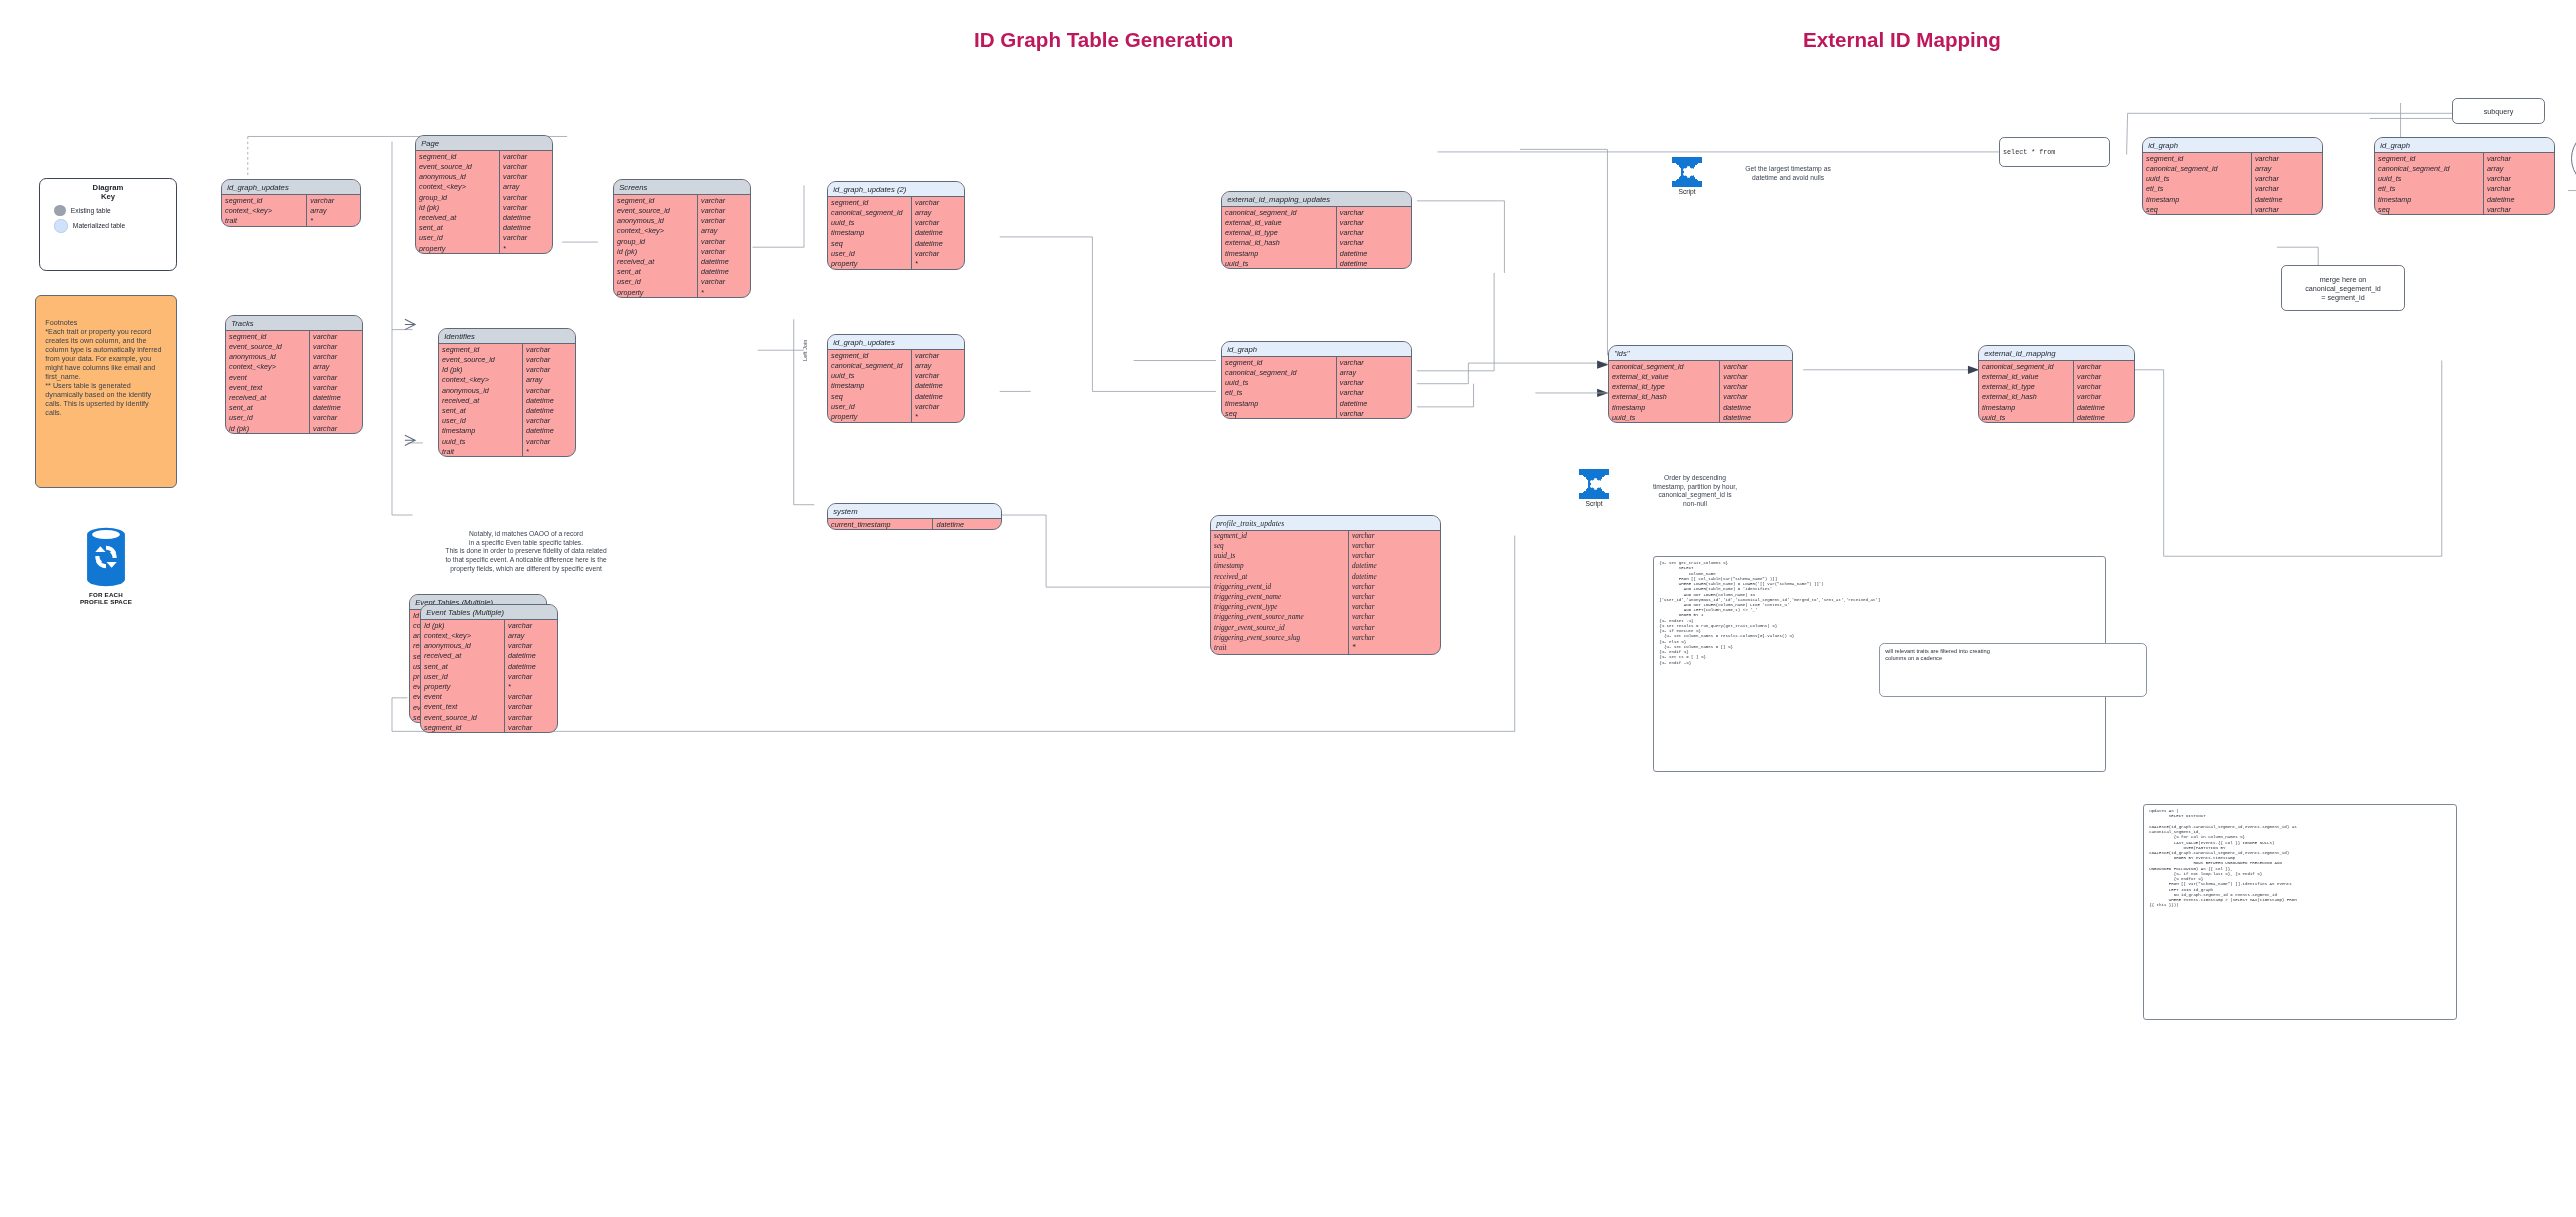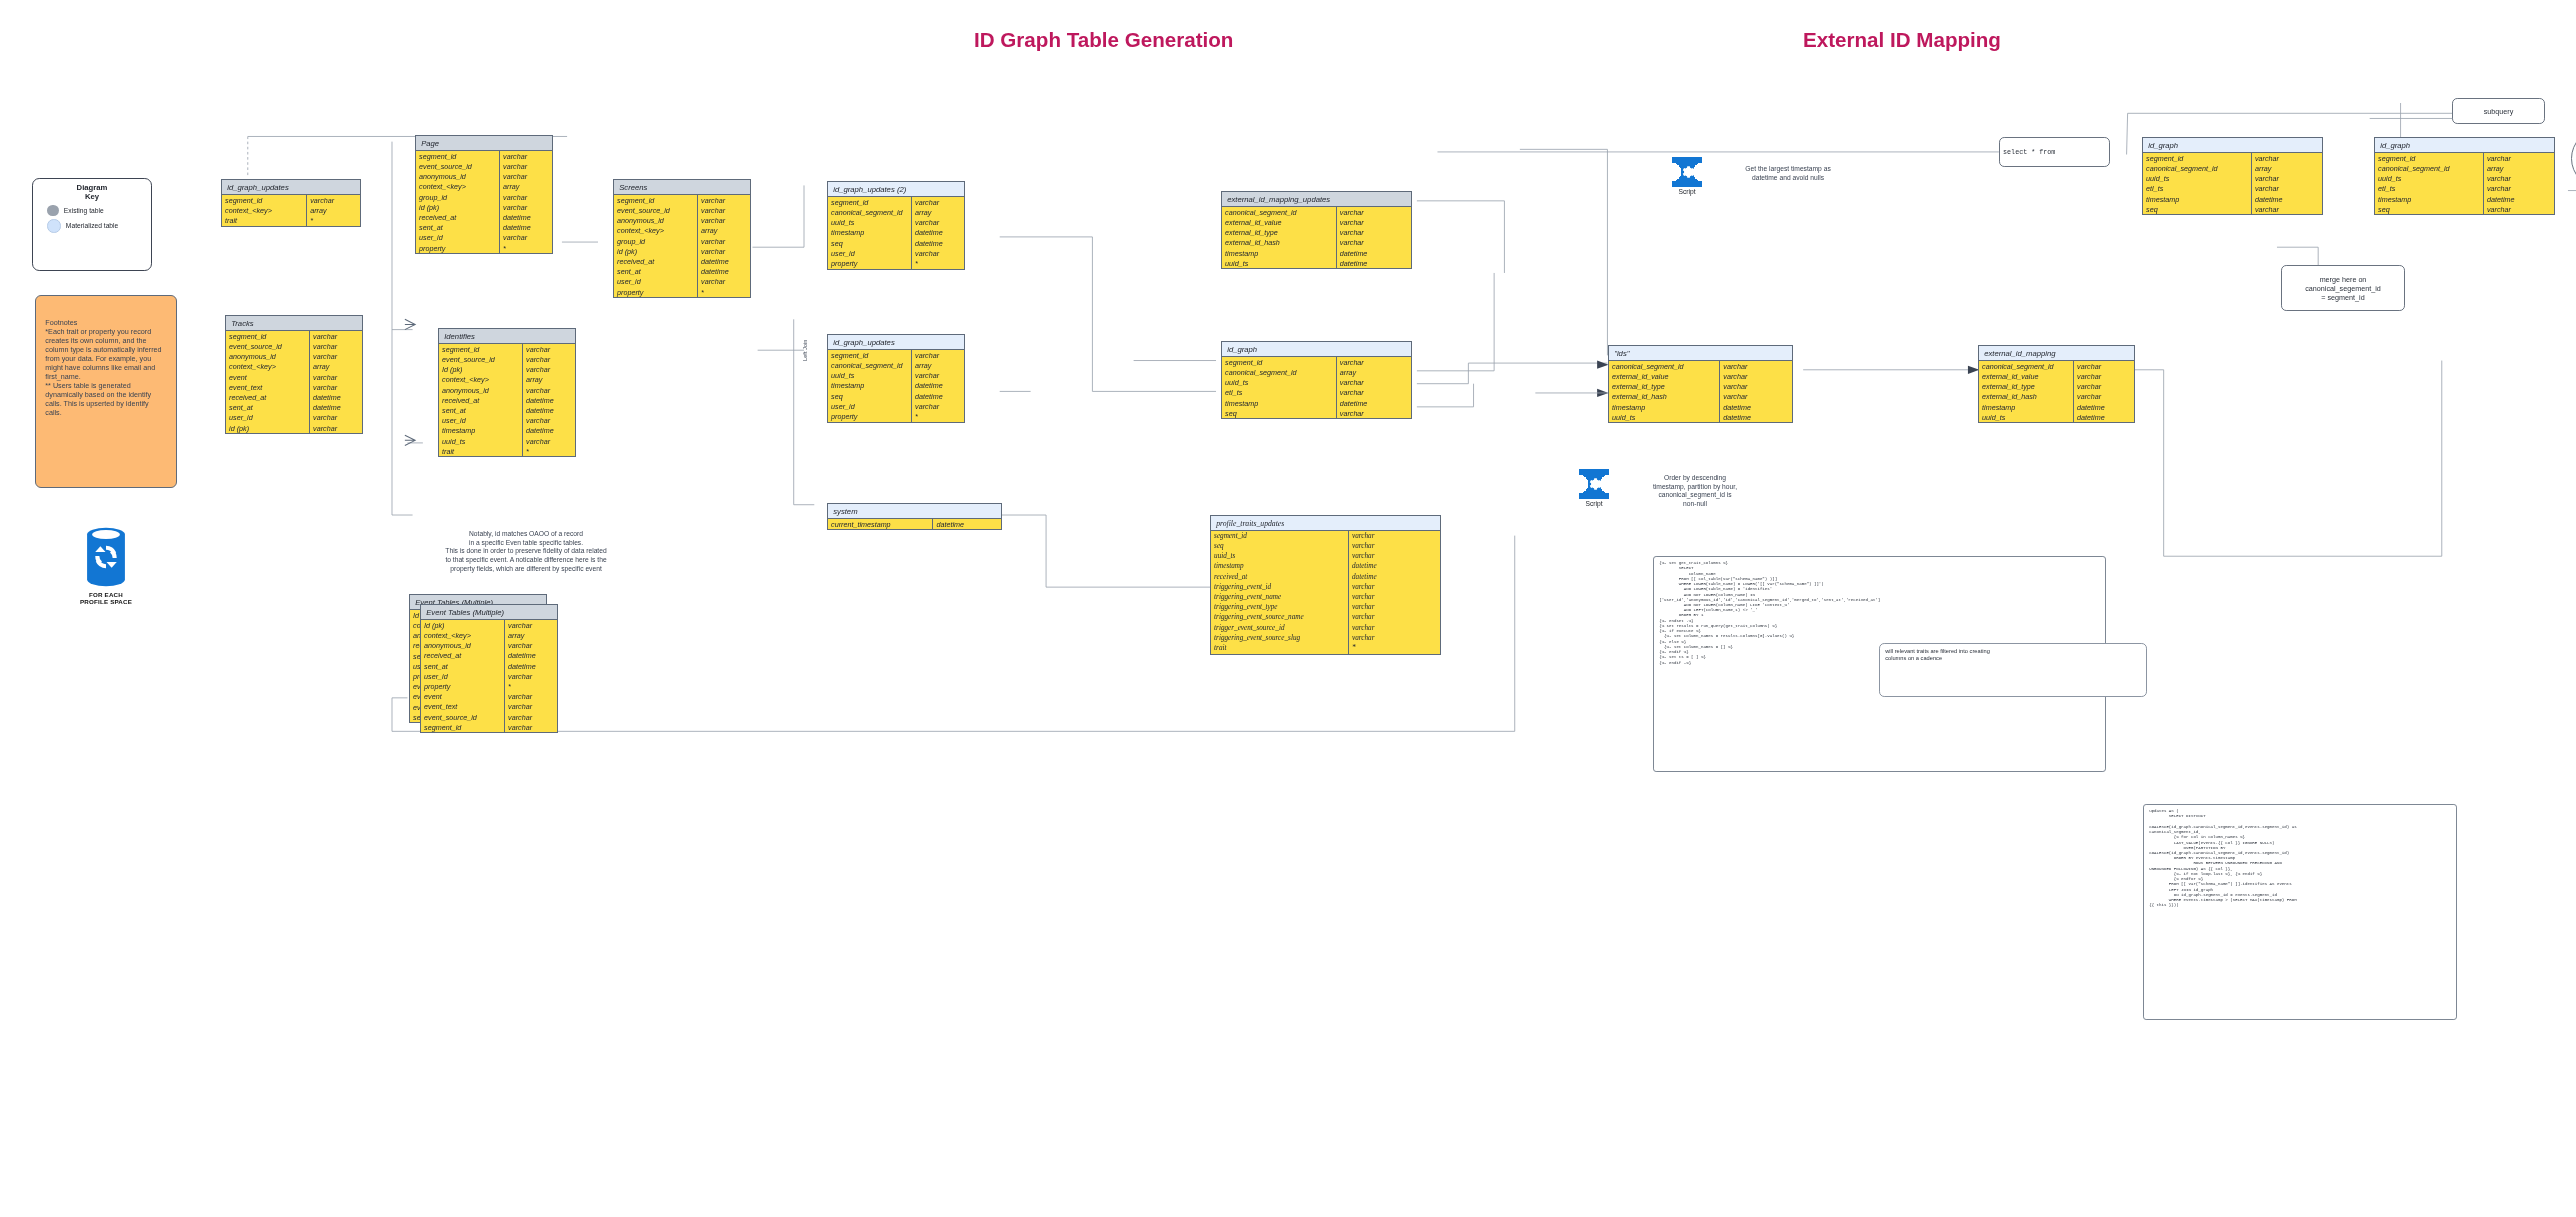--- a/index.html
+++ b/index.html
@@ -2,21 +2,21 @@
 <html style="font-size:8.2px"><head>
 <meta charset="utf-8">
 <style>
   html,body{margin:0;padding:0;background:#ffffff;}
   body{font-family:"Liberation Sans",sans-serif;color:#23272f;}
   #canvas{position:relative;width:3356px;height:1217px;background:#fff;overflow:hidden;}
 
   .sect-title{position:absolute;font-size:20.6px;font-weight:bold;color:#be185d;white-space:nowrap;}
 
   
-  .tbl{position:absolute;border:1px solid #5e6a7a;border-radius:0;background:#fde047;
+  .tbl{position:absolute;border:1px solid #5e6a7a;border-radius:9px;background:#fca5a5;
        box-sizing:border-box;overflow:hidden;}
   .tbl .hdr{font-style:italic;font-size:7.7px;padding:2.6px 0 2.6px 5.2px;
             border-bottom:1px solid #5e6a7a;white-space:nowrap;}
   .tbl.gray .hdr{background:#cfd6de;}
   .tbl.blue .hdr{background:#e4eefb;}
   .tbl .rows{display:block;}
   .tbl .r{display:flex;font-style:italic;font-size:7.2px;line-height:1.0;}
   .tbl .c1{flex:0 0 58%;padding:1.5px 1px 1.5px 3.1px;border-right:0.8px solid #5e6a7a;
            white-space:nowrap;overflow:hidden;}
   .tbl .c2{flex:1;padding:1.5px 1px 1.5px 3.1px;white-space:nowrap;overflow:hidden;}
@@ -143,21 +143,21 @@
     <path class="thin" d="M5940 1260 L5980 1260"></path>
     <path class="thin" d="M5660 700 L5700 700"></path>
 
     <path class="thin" d="M2940 1420 L2940 1040"></path>
     <path class="thin" d="M4740 1080 L4740 700"></path>
   </svg>
 
   <div class="sect-title" style="left:974px;top:28px;">ID Graph Table Generation</div>
   <div class="sect-title" style="left:1803px;top:28px;">External ID Mapping</div>
 
-  <div class="keybox" style="left:32px;top:178px;width:120px;height:93px;">
+  <div class="keybox" style="left:39px;top:178px;width:138px;height:93px;">
     <div class="t">
       <span>Diagram</span><br>
       <span>Key</span>
     </div>
     <div class="row">
       <div class="dot gray"></div>
       <div class="kl">Existing table</div>
     </div>
     <div class="row">
       <div class="dot blue"></div>

